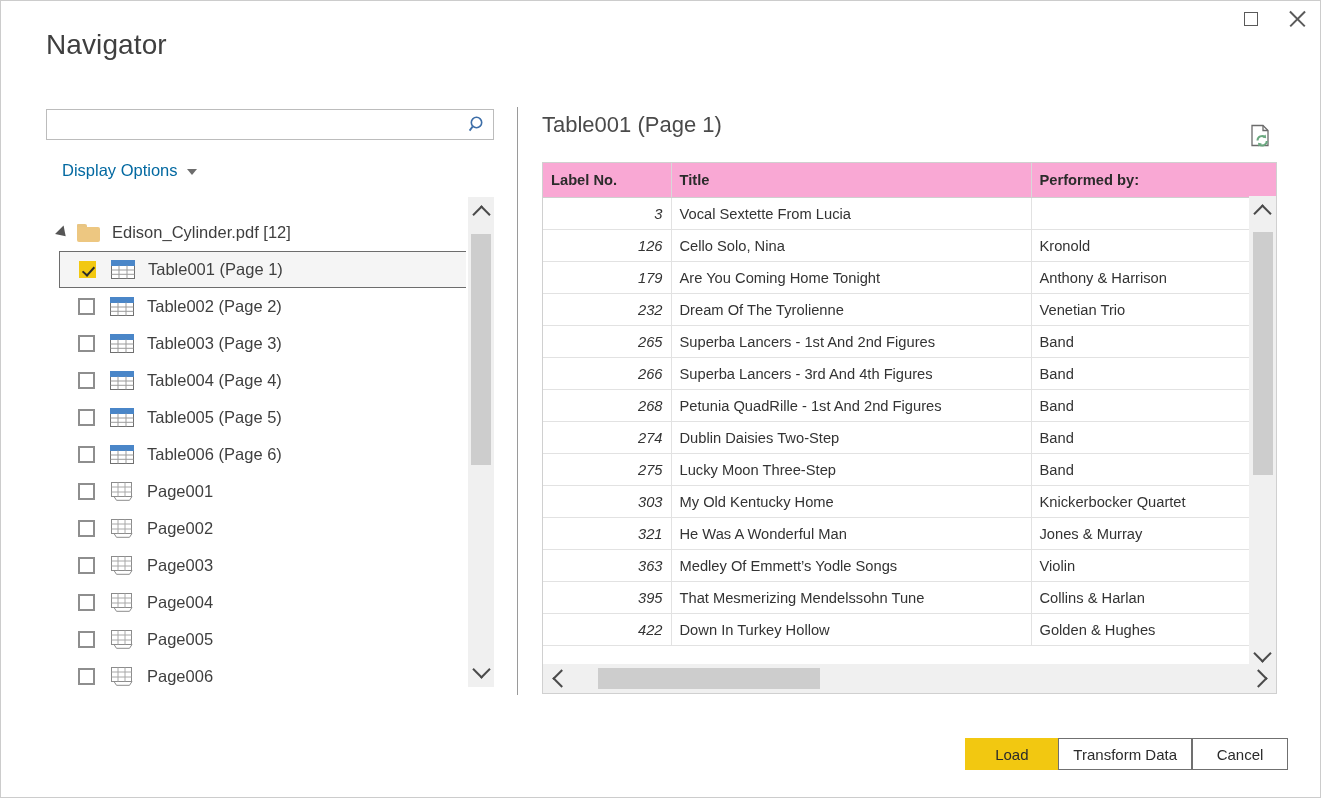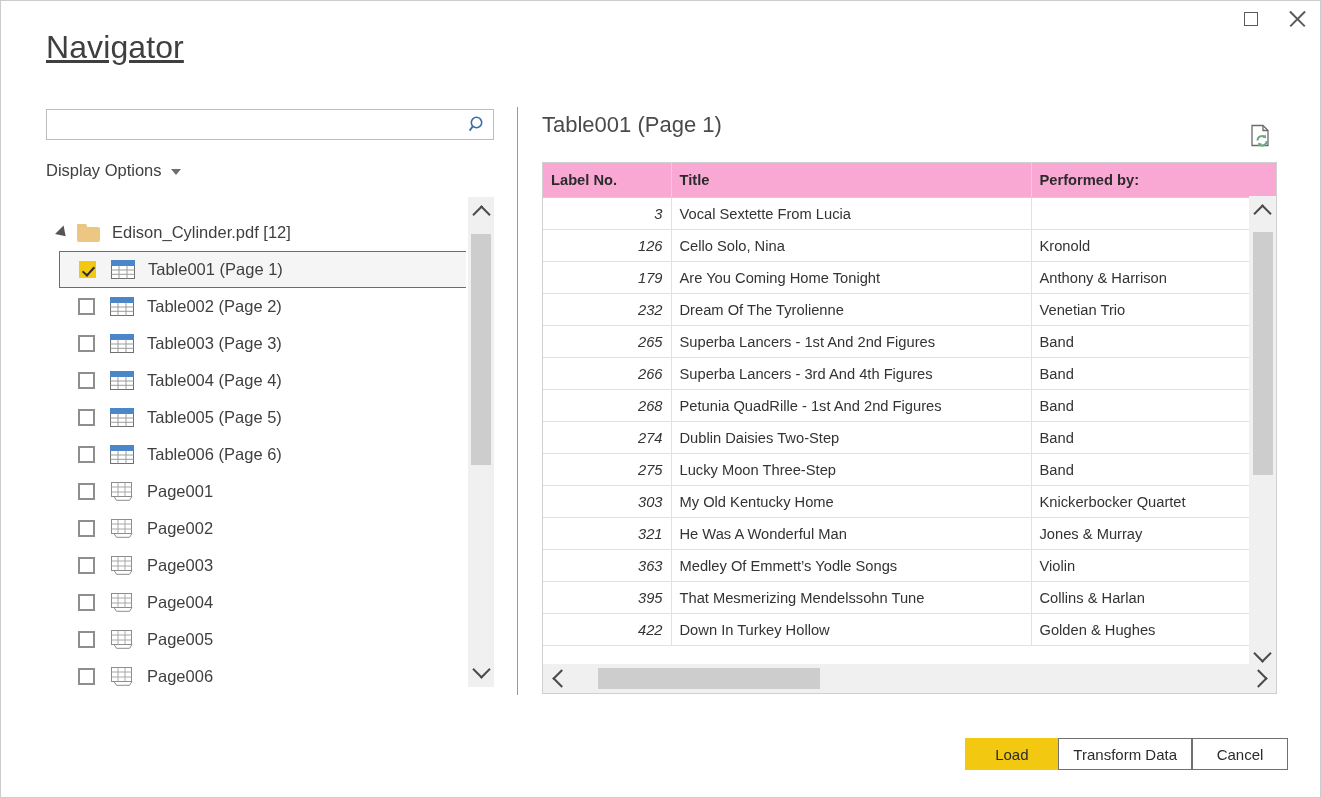--- a/index.html
+++ b/index.html
@@ -58,25 +58,24 @@
     background: #5a5a5a;
   }
   .glyph-close::before { transform: rotate(45deg); }
   .glyph-close::after  { transform: rotate(-45deg); }
 
   
   .dlg-title {
     position: absolute;
     left: 45px;
     top: 28px;
-    font-size: 32px;
+    font-size: 28px;
     font-weight: 400;
     color: #3f3f3f;
     letter-spacing: 0.1px;
-    text-decoration: underline;
   }
 
   
   .left-panel {
     position: absolute;
     left: 45px;
     top: 108px;
     width: 450px;
     height: 585px;
   }
@@ -114,21 +113,22 @@
     position: absolute;
     left: 0;
     top: 52px;
     display: flex;
     align-items: center;
     gap: 9px;
     cursor: default;
   }
   .display-options-label {
     font-size: 16.5px;
-    color: #404040;
+    color: #0369a1;
+    margin-left: 16px;
   }
   .caret-down {
     width: 0; height: 0;
     border-left: 5.5px solid transparent;
     border-right: 5.5px solid transparent;
     border-top: 6px solid #6d6d6d;
     margin-top: 3px;
   }
 
   .refresh-doc-icon {

